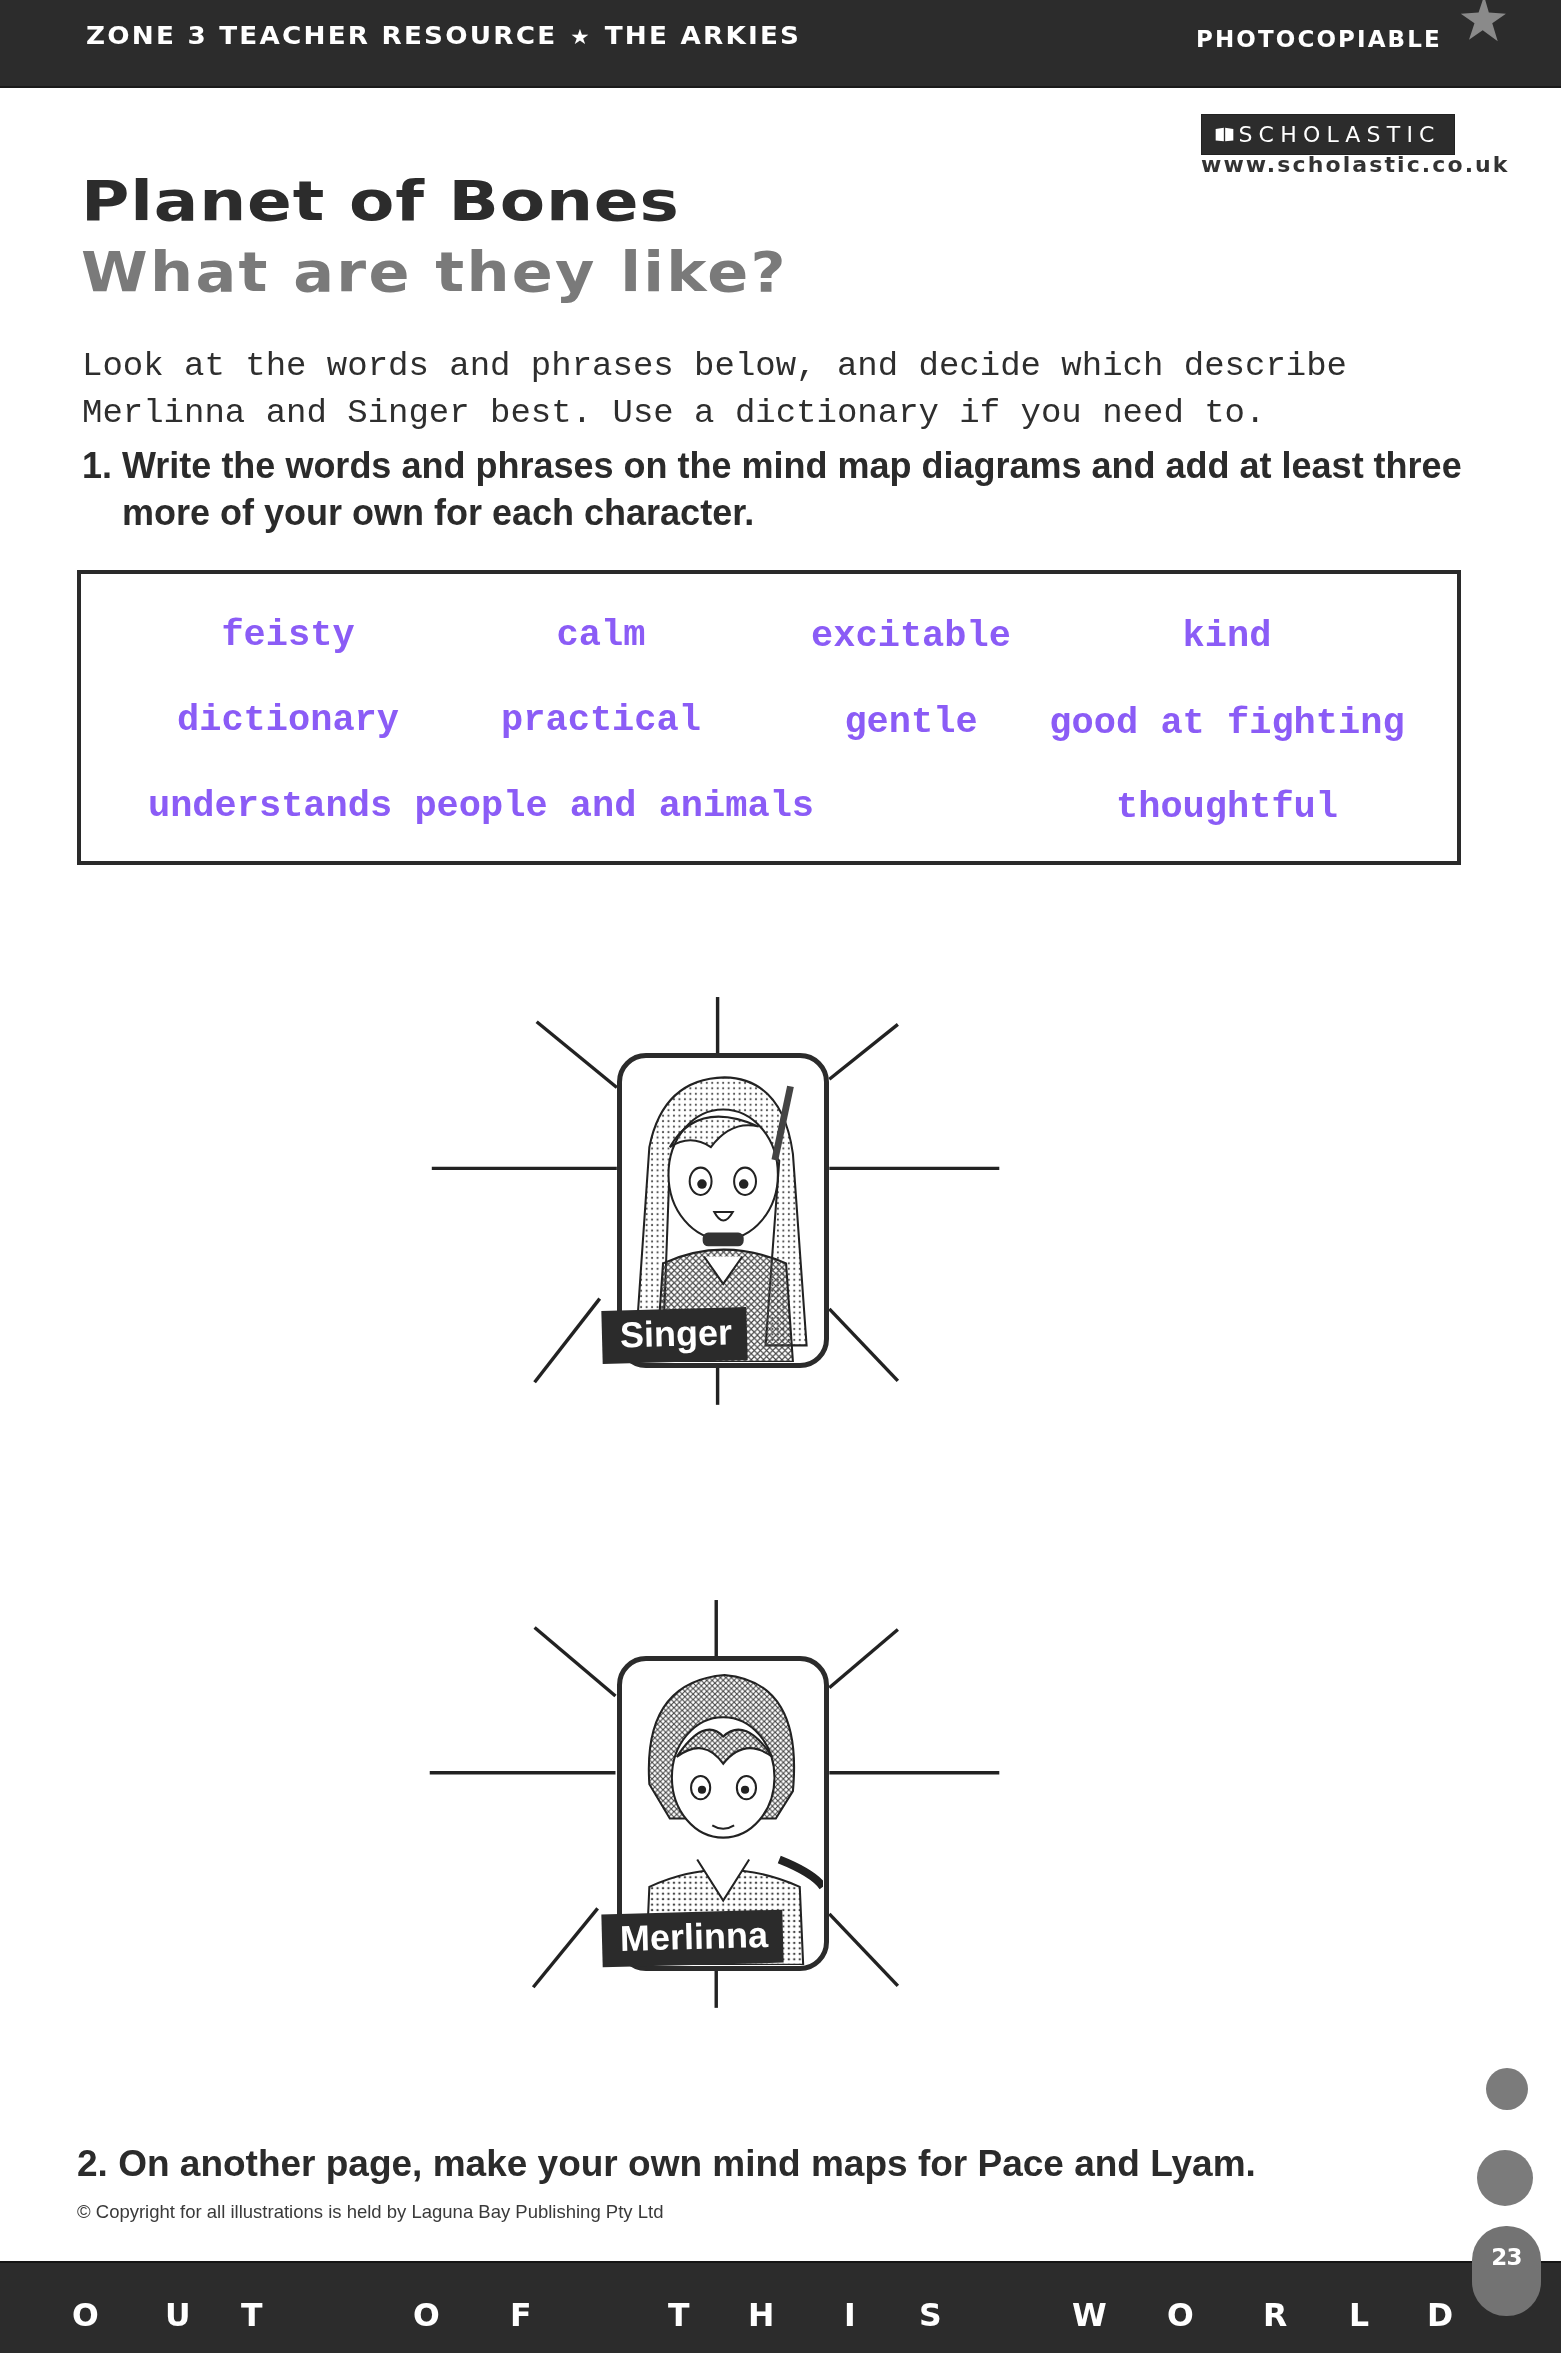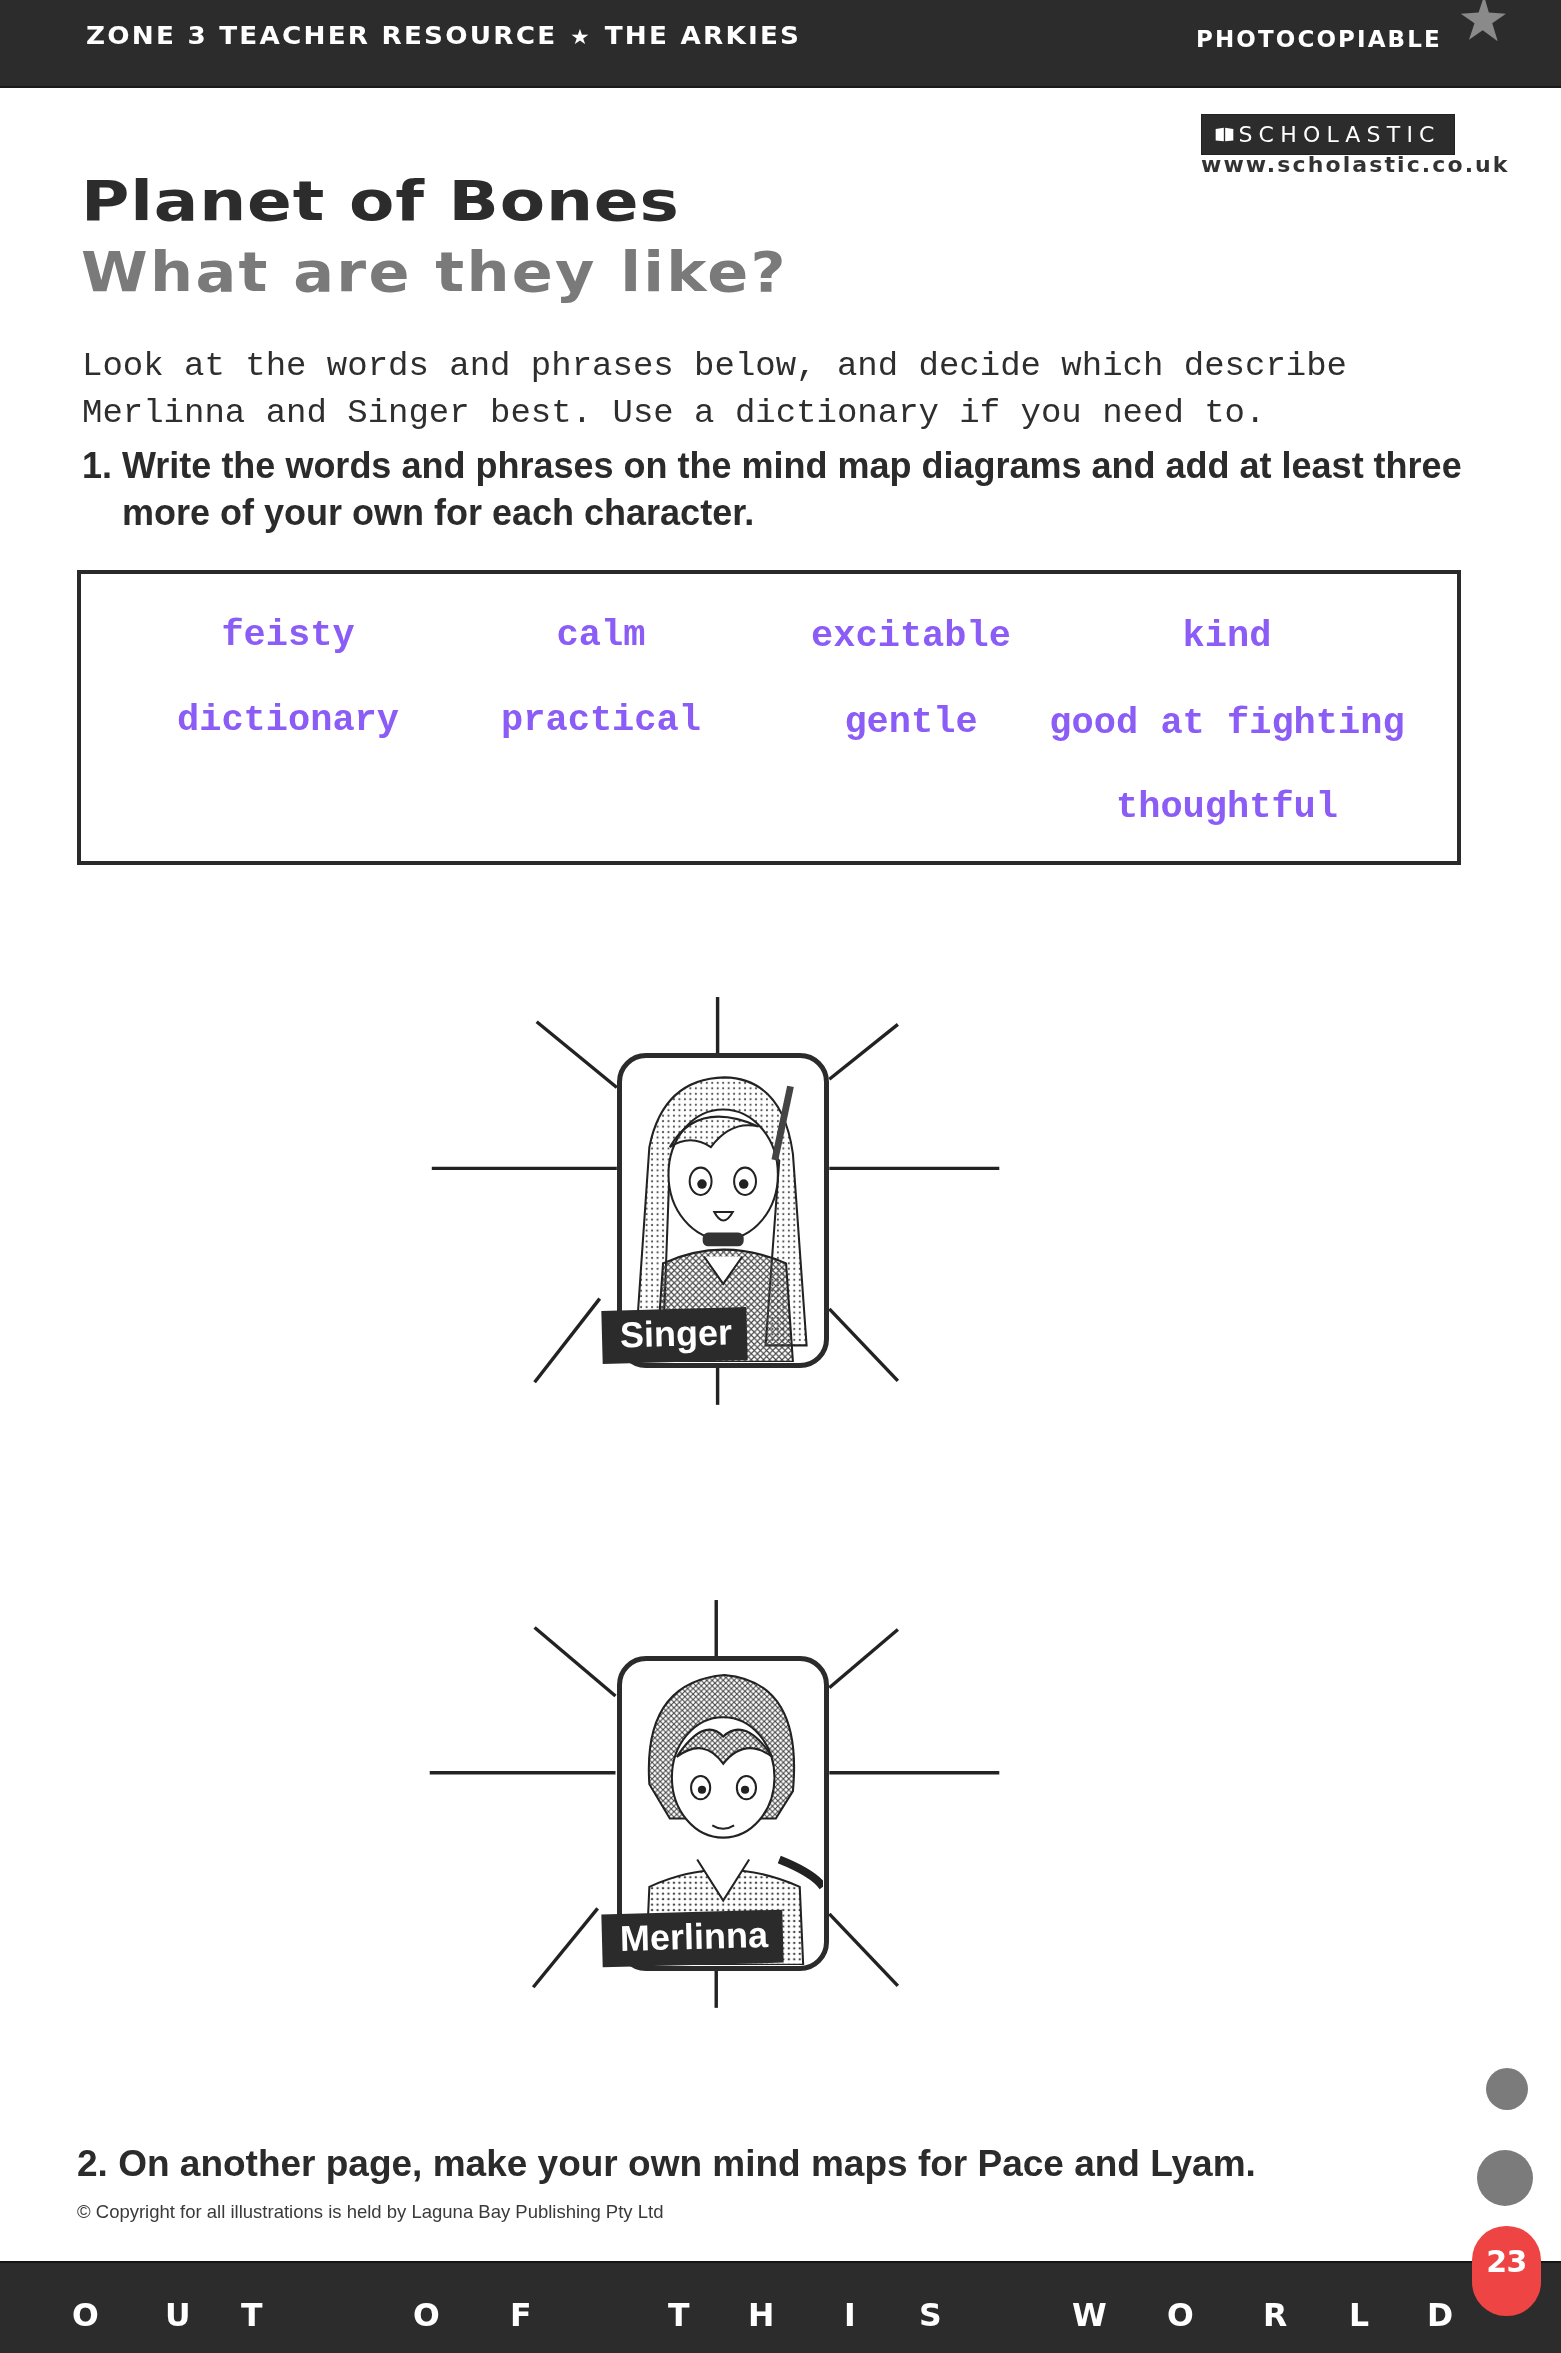--- a/index.html
+++ b/index.html
@@ -107,21 +107,21 @@
     background: #2c2c2c; border-top: 2.7px solid #151515; box-sizing: border-box;
   }
   .footer-letters {
     left: 72px; top: 2297px; width: 1405px; height: 41px;
     color: #fff; font-size: 31.5px; font-weight: bold;
     font-family: "DejaVu Sans", sans-serif;
   }
   .footer-letters span { position: absolute; top: 0; }
   .page-badge {
     left: 1472px; top: 2226px; width: 69px; height: 90px; border-radius: 34px;
-    background: #ef4444; color: #fff; font-weight: bold; font-size: 30px;
+    background: #737373; color: #fff; font-weight: bold; font-size: 23px;
     display: flex; align-items: flex-start; justify-content: center; padding-top: 18px;
     box-sizing: border-box; letter-spacing: -0.7px;
   }
 </style>
 </head>
 <body>
 
 <div class="abs header-band"></div>
 <div class="abs header-left"><span>ZONE 3 TEACHER RESOURCE</span><span class="star">★</span><span>THE ARKIES</span></div>
 <div class="abs header-right">PHOTOCOPIABLE</div>
@@ -146,20 +146,21 @@
 
 <div class="abs word-box">
   <div class="word" style="left:207px;top:40px">feisty</div>
   <div class="word" style="left:520px;top:40px">calm</div>
   <div class="word" style="left:830px;top:41px">excitable</div>
   <div class="word" style="left:1146px;top:41px">kind</div>
   <div class="word" style="left:207px;top:125px">dictionary</div>
   <div class="word" style="left:520px;top:125px">practical</div>
   <div class="word" style="left:830px;top:127px">gentle</div>
   <div class="word" style="left:1146px;top:128px">good at fighting</div>
+  <div class="word" style="left:400px;top:211px">understands people and animals</div>
   <div class="word" style="left:1146px;top:212px">thoughtful</div>
 </div>
 
 <div class="abs mindmap" style="top:997px">
   <svg width="1562" height="425" viewBox="0 0 2279 620">
     <g stroke="#222" stroke-width="5" fill="none">
       <line x1="1047" y1="0" x2="1047" y2="90"></line>
       <line x1="1047" y1="525" x2="1047" y2="595"></line>
       <line x1="630" y1="250" x2="900" y2="250"></line>
       <line x1="1210" y1="250" x2="1458" y2="250"></line>

